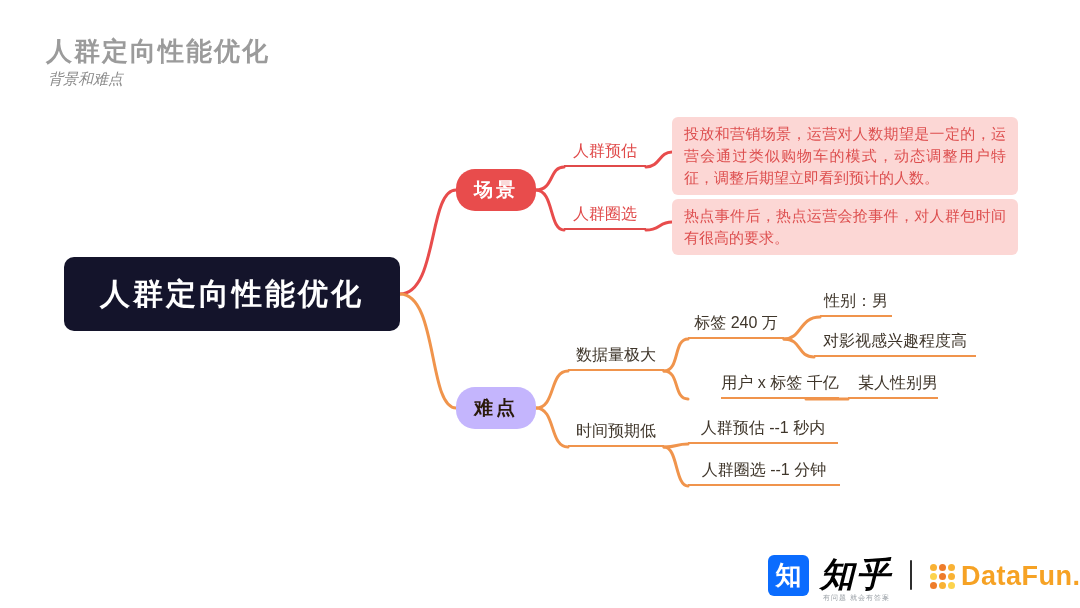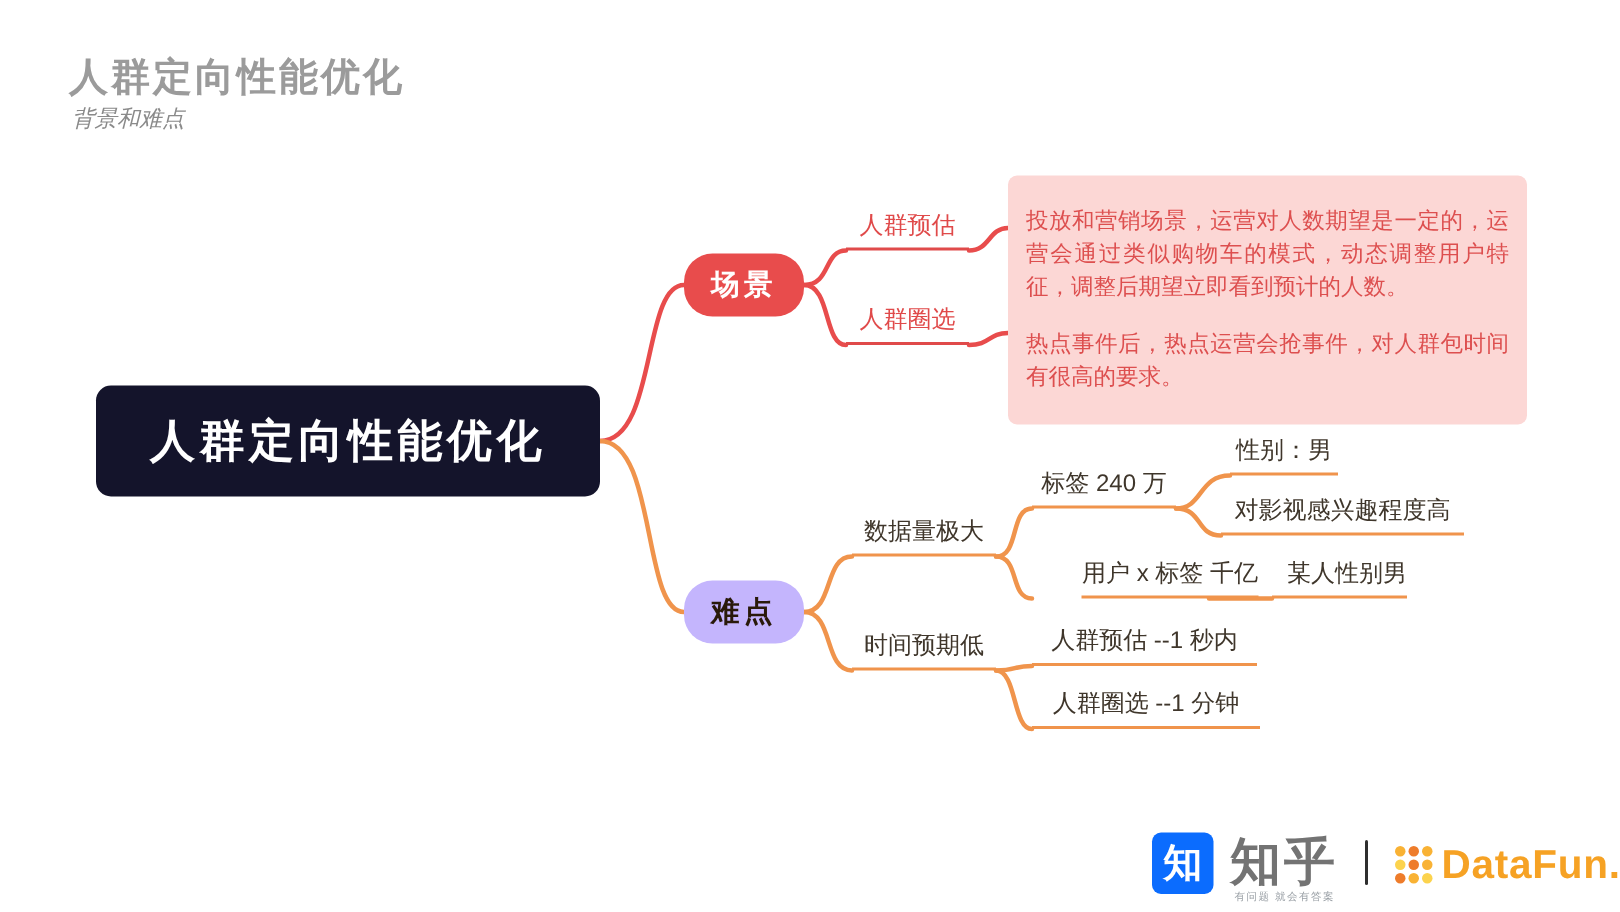--- a/index.html
+++ b/index.html
@@ -29,29 +29,29 @@
             font-size:19px; font-weight:700; letter-spacing:3px; }
   .branch.scene { left:456px; top:169px; background:#e84c4c; color:#ffffff; }
   .branch.diff  { left:456px; top:387px; background:#c4b5fd; color:#29190a; }
 
   .leaf { position:absolute; font-size:16px; line-height:20px; padding-bottom:4px;
           text-align:center; white-space:nowrap; }
   .leaf.red { color:#e04a4a; border-bottom:2.5px solid #e04a4a; }
   .leaf.org { color:#3f362b; border-bottom:2.5px solid #f0944c; }
 
   .note { position:absolute; left:672px; width:346px; background:#fcd7d5;
-          border-radius:6px; padding:20px 12px; color:#dd4f4f; font-size:15px;
+          border-radius:6px; padding:6px 12px; color:#dd4f4f; font-size:15px;
           line-height:1.46; text-align:justify; }
 
   
   .zhihu-logo { position:absolute; left:768px; top:555px; width:41px; height:41px;
                 background:#0b6cfe; border-radius:6px; color:#ffffff; font-size:26px;
                 font-weight:700; display:flex; align-items:center; justify-content:center; }
   .zhihu-word { position:absolute; left:820px; top:552px; font-size:34px;
-                font-weight:700; color:#737373; letter-spacing:2px; }
+                font-weight:700; color:#000000; letter-spacing:2px;font-style:italic; }
   .zhihu-slogan { position:absolute; left:823px; top:593px; font-size:7px;
                   color:#9aa0a6; letter-spacing:1px; }
   .brand-divider { position:absolute; left:910px; top:560px; width:2px; height:30px;
                    background:#2e2e2e; border-radius:1px; }
   .datafun { position:absolute; left:930px; top:561px; display:flex;
              align-items:center; gap:6px; }
   .dots { display:grid; grid-template-columns:repeat(3,7px); grid-auto-rows:7px; gap:2px; }
   .dot { width:7px; height:7px; border-radius:50%; background:#f9b234; }
   .dot:nth-child(2){ background:#ee7c2b; }
   .dot:nth-child(4){ background:#fcd34d; }

